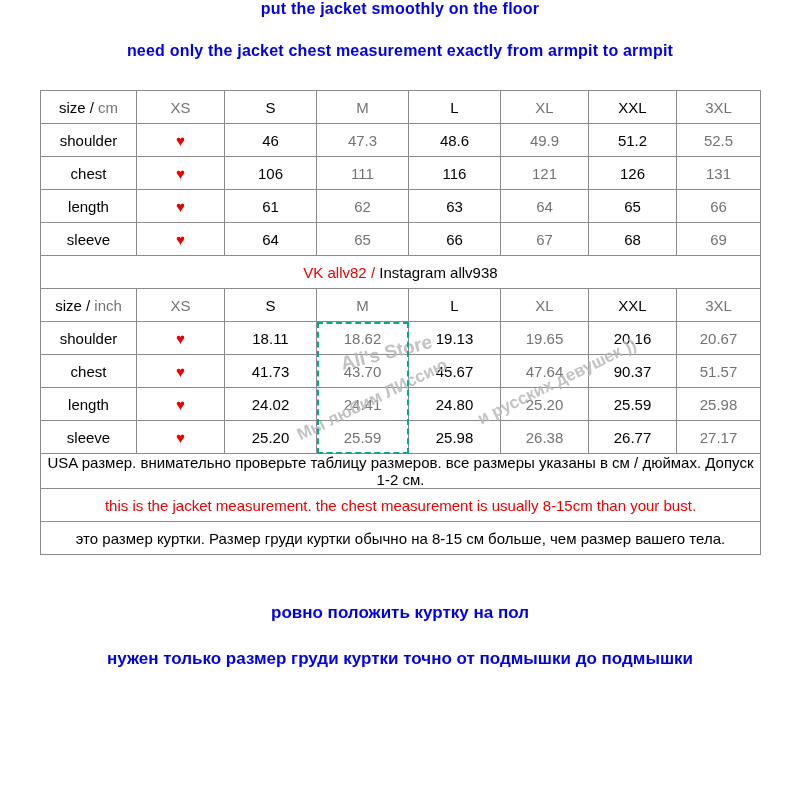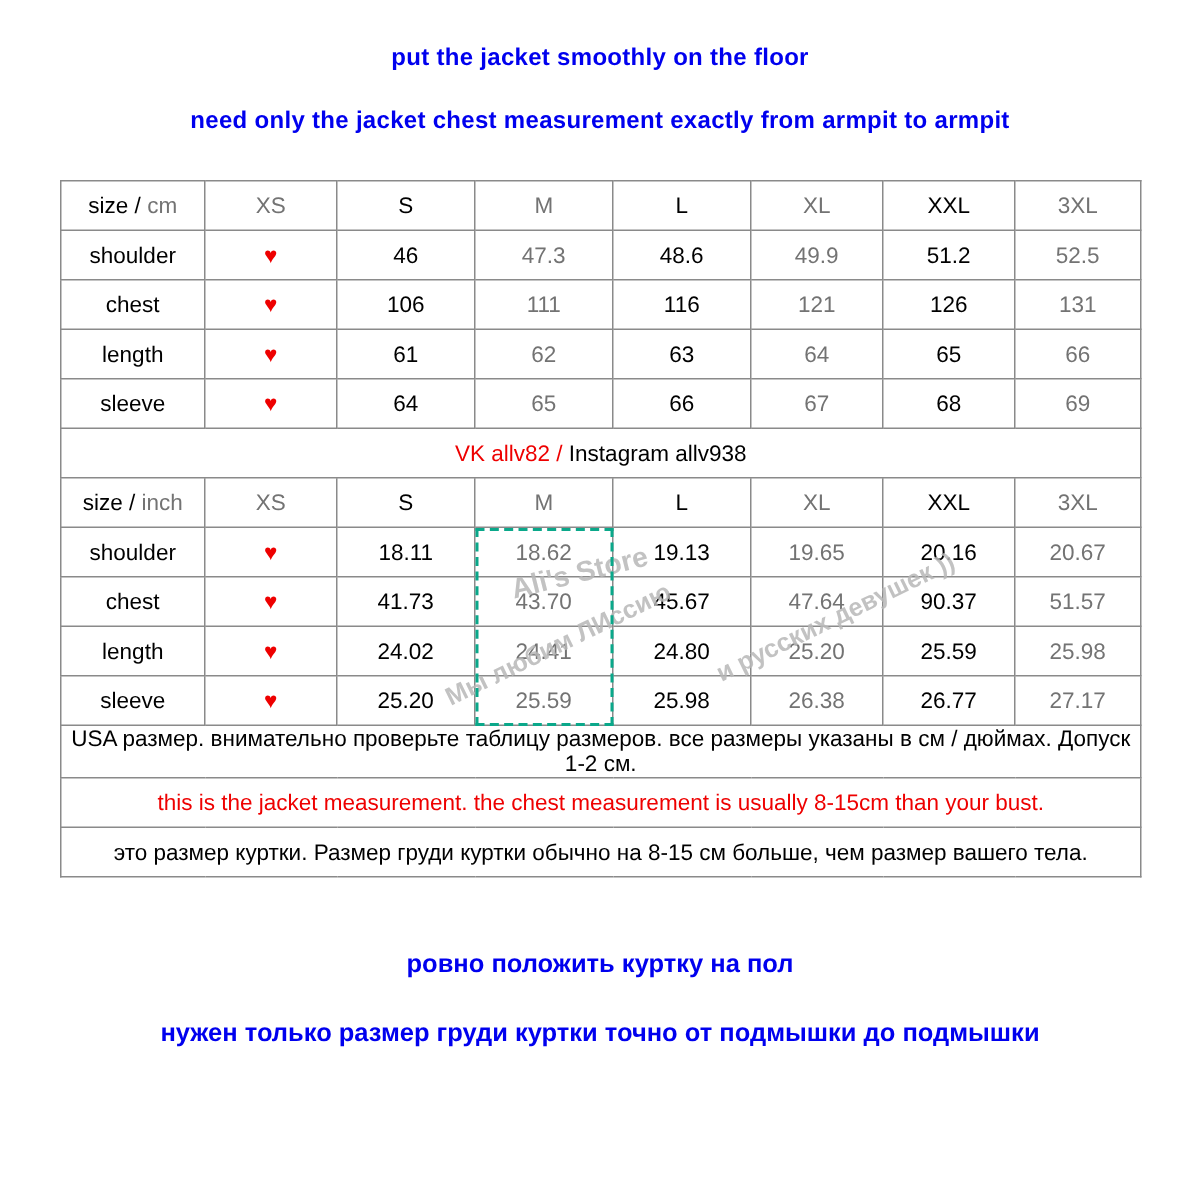--- a/index.html
+++ b/index.html
@@ -18,21 +18,20 @@
 
   .page {
     position: relative;
     width: 800px;
     height: 800px;
     box-sizing: border-box;
   }
 
   
   .header-block {
-    padding-top: 30px;
     text-align: center;
   }
   .header-line {
     color: #0000ee;
     font-size: 16px;
     font-weight: bold;
     letter-spacing: 0.2px;
   }
   .header-line.first { margin-bottom: 24px; }
   .header-line.second { margin-bottom: 30px; }

